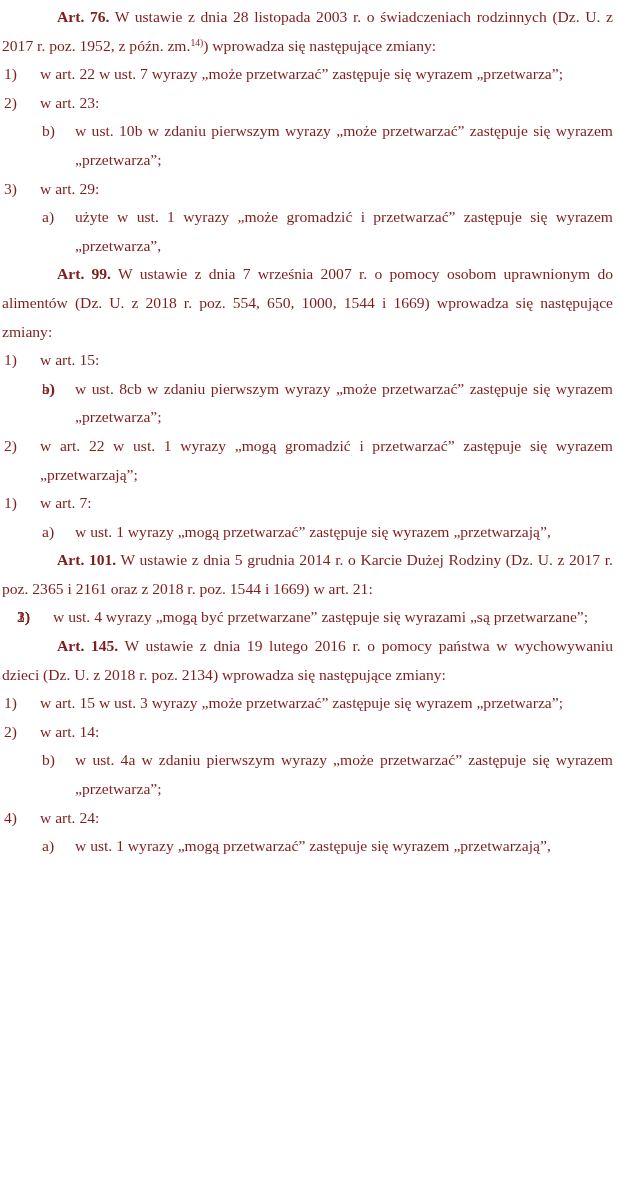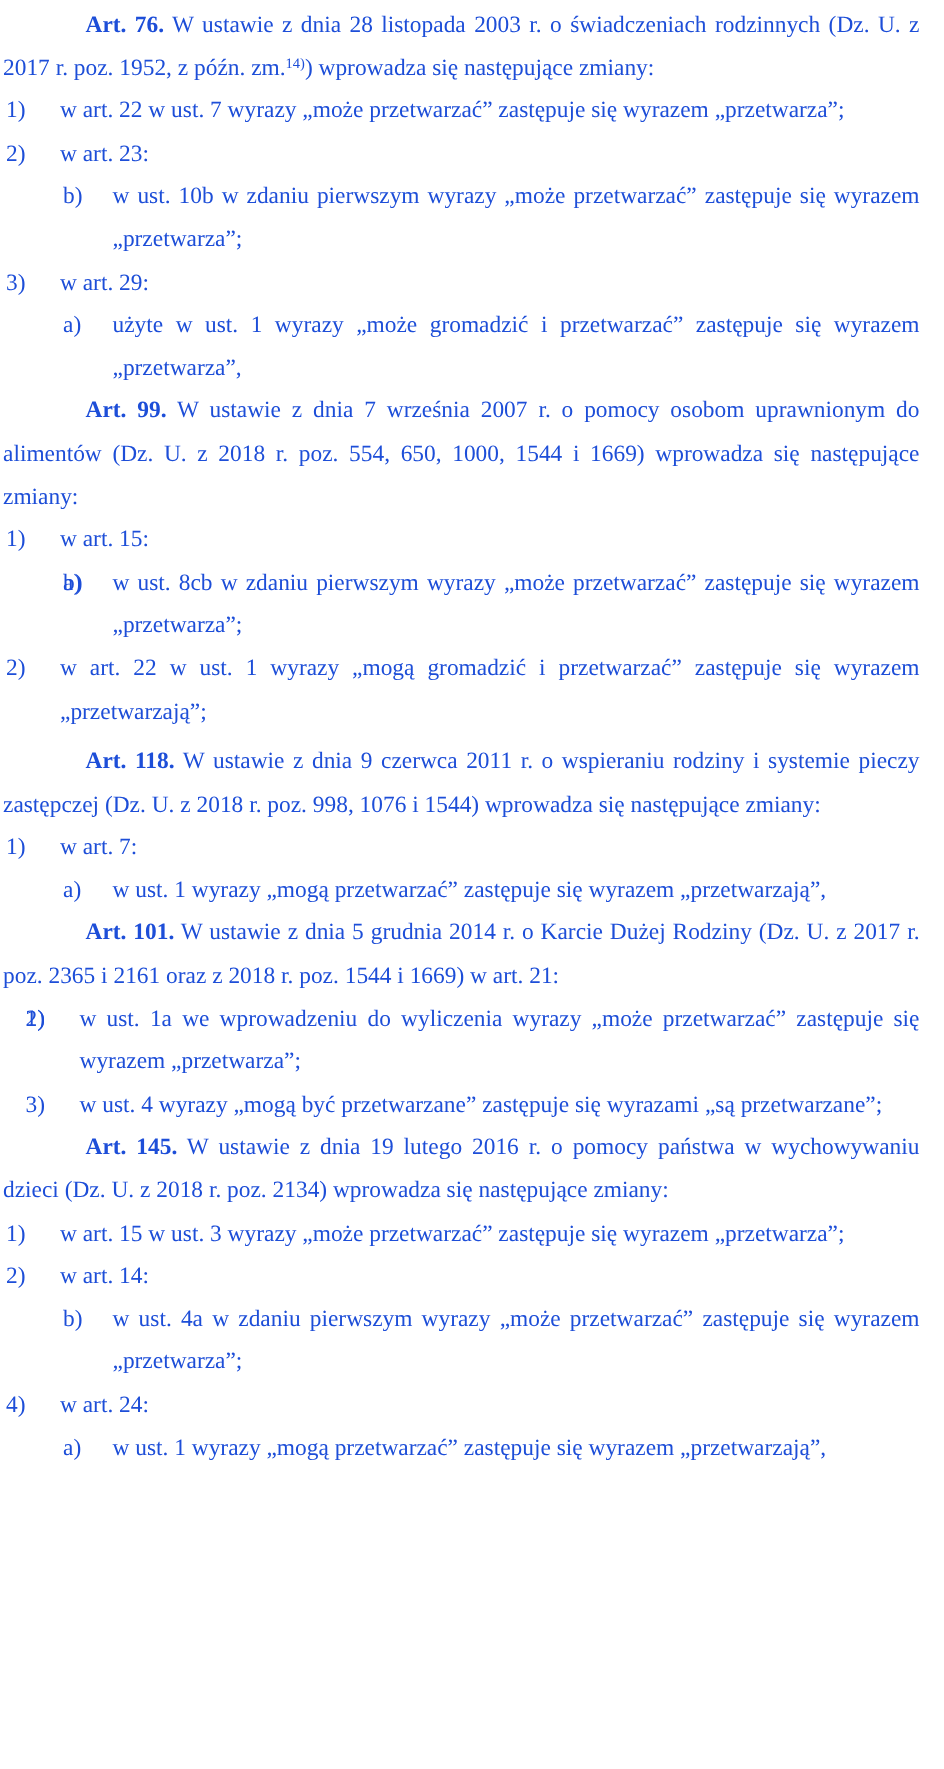--- a/index.html
+++ b/index.html
@@ -36,39 +36,38 @@
   .sup {
     font-size: 0.62em;
     position: relative;
     top: -0.45em;
     line-height: 0;
   }
 </style>
 </head>
 <body style="background: rgb(255, 255, 255);">
 
-<div class="doc" style="color: #1d4ed8;">
+<div class="doc" style="color: #7f1d1d;">
   <div id="doc-body">
       <div class="block article"><span class="bold">Art. 76.</span><span> W ustawie z dnia 28 listopada 2003 r. o świadczeniach rodzinnych (Dz. U. z 2017 r. poz. 1952, z późn. zm.</span><span class="sup">14)</span><span>) wprowadza się następujące zmiany:</span></div>
       <div class="block item num"><span class="marker">1)</span><span>w art. 22 w ust. 7 wyrazy „może przetwarzać” zastępuje się wyrazem „przetwarza”;</span></div>
       <div class="block item num"><span class="marker">2)</span><span>w art. 23:</span></div>
       <div class="block item letter"><span class="marker">b)</span><span>w ust. 10b w zdaniu pierwszym wyrazy „może przetwarzać” zastępuje się wyrazem „przetwarza”;</span></div>
       <div class="block item num"><span class="marker">3)</span><span>w art. 29:</span></div>
       <div class="block item letter"><span class="marker">a)</span><span>użyte w ust. 1 wyrazy „może gromadzić i przetwarzać” zastępuje się wyrazem „przetwarza”,</span></div>
       <div class="block article"><span class="bold">Art. 99.</span><span> W ustawie z dnia 7 września 2007 r. o pomocy osobom uprawnionym do alimentów (Dz. U. z 2018 r. poz. 554, 650, 1000, 1544 i 1669) wprowadza się następujące zmiany:</span></div>
       <div class="block item num"><span class="marker">1)</span><span>w art. 15:</span></div>
       <div class="block item letter"><span class="marker">a)</span></div>
       <div class="block item letter"><span class="marker">b)</span><span>w ust. 8cb w zdaniu pierwszym wyrazy „może przetwarzać” zastępuje się wyrazem „przetwarza”;</span></div>
       <div class="block item num"><span class="marker">2)</span><span>w art. 22 w ust. 1 wyrazy „mogą gromadzić i przetwarzać” zastępuje się wyrazem „przetwarzają”;</span></div>
-      <div class="block article extra-space"><span class="bold">Art. 118.</span><span> W ustawie z dnia 9 czerwca 2011 r. o wspieraniu rodziny i systemie pieczy zastępczej (Dz. U. z 2018 r. poz. 998, 1076 i 1544) wprowadza się następujące zmiany:</span></div>
       <div class="block item num"><span class="marker">1)</span><span>w art. 7:</span></div>
       <div class="block item letter"><span class="marker">a)</span><span>w ust. 1 wyrazy „mogą przetwarzać” zastępuje się wyrazem „przetwarzają”,</span></div>
       <div class="block article"><span class="bold">Art. 101.</span><span> W ustawie z dnia 5 grudnia 2014 r. o Karcie Dużej Rodziny (Dz. U. z 2017 r. poz. 2365 i 2161 oraz z 2018 r. poz. 1544 i 1669) w art. 21:</span></div>
       <div class="block item num-alt"><span class="marker">1)</span></div>
-      <div class="block item num-alt"><span class="marker">2)</span><span>w ust. 1a we wprowadzeniu do wyliczenia wyrazy „może przetwarzać” zastępuje się wyrazem „przetwarza”;</span></div>
+      <div class="block item num-alt"><span class="marker">2)</span></div>
       <div class="block item num-alt"><span class="marker">3)</span><span>w ust. 4 wyrazy „mogą być przetwarzane” zastępuje się wyrazami „są przetwarzane”;</span></div>
       <div class="block article"><span class="bold">Art. 145.</span><span> W ustawie z dnia 19 lutego 2016 r. o pomocy państwa w wychowywaniu dzieci (Dz. U. z 2018 r. poz. 2134) wprowadza się następujące zmiany:</span></div>
       <div class="block item num"><span class="marker">1)</span><span>w art. 15 w ust. 3 wyrazy „może przetwarzać” zastępuje się wyrazem „przetwarza”;</span></div>
       <div class="block item num"><span class="marker">2)</span><span>w art. 14:</span></div>
       <div class="block item letter"><span class="marker">b)</span><span>w ust. 4a w zdaniu pierwszym wyrazy „może przetwarzać” zastępuje się wyrazem „przetwarza”;</span></div>
       <div class="block item num"><span class="marker">4)</span><span>w art. 24:</span></div>
       <div class="block item letter"><span class="marker">a)</span><span>w ust. 1 wyrazy „mogą przetwarzać” zastępuje się wyrazem „przetwarzają”,</span></div>
     </div>
 </div>
 

